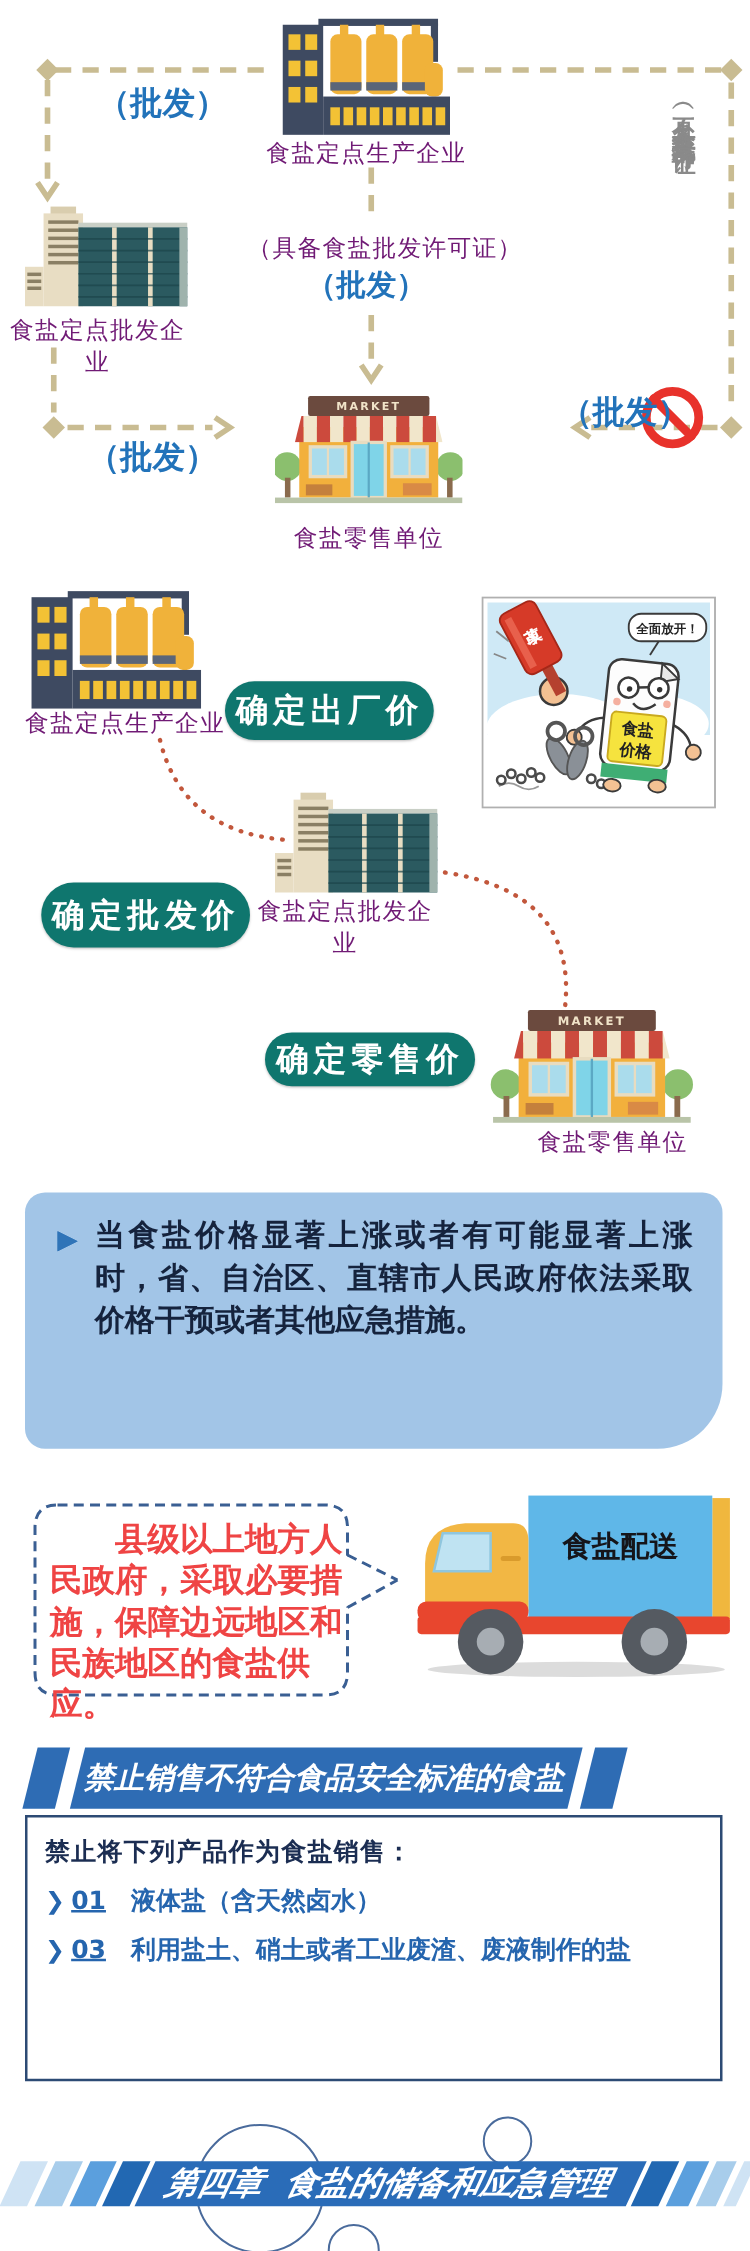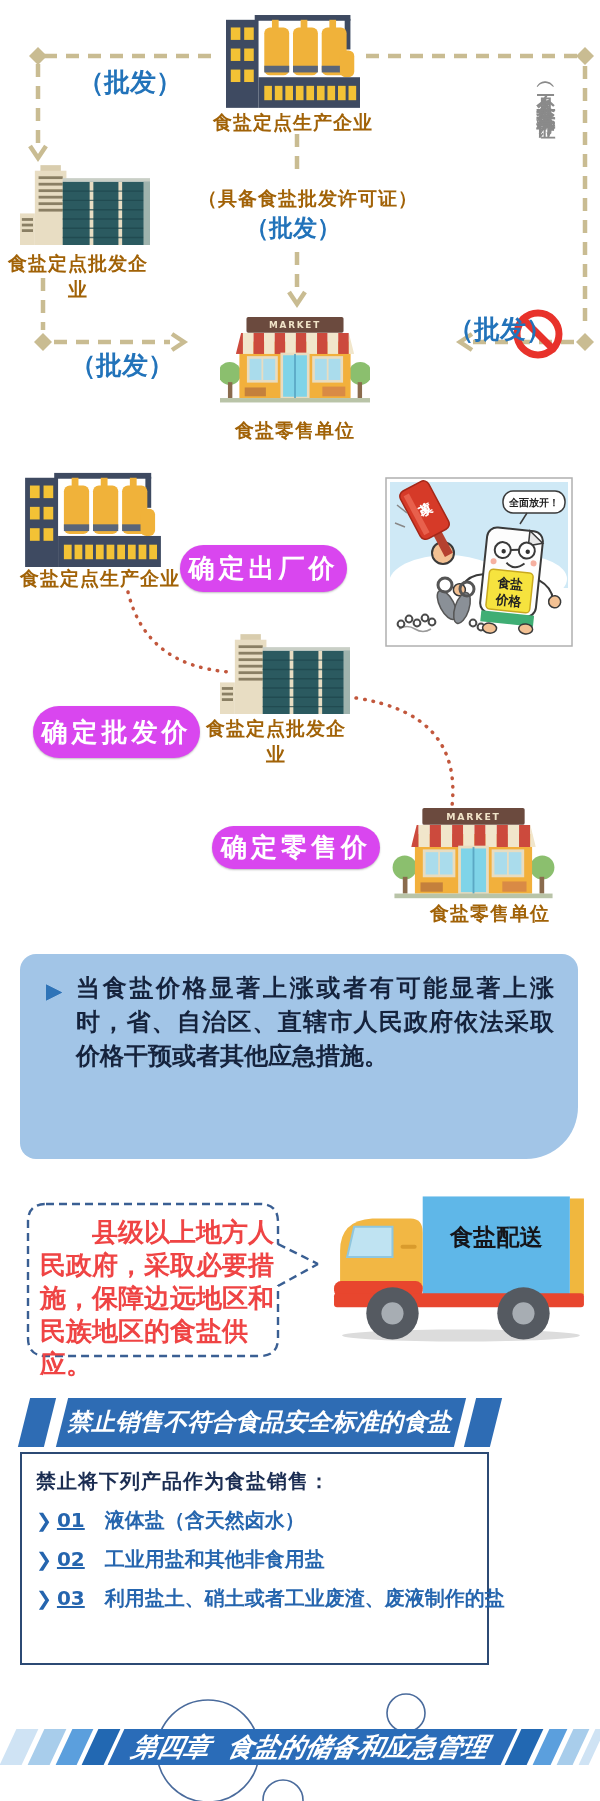--- a/index.html
+++ b/index.html
@@ -1,22 +1,22 @@
 <!DOCTYPE html>
 <html><head>
 <meta charset="utf-8">
 <style>
   html,body{margin:0;padding:0;}
   body{width:600px;height:1801px;position:relative;background:#fff;overflow:hidden;
        font-family:"DejaVu Sans","Liberation Sans",sans-serif;}
   .abs{position:absolute;}
   .ctr{text-align:center;}
-  .redlab{color:#a16207;font-weight:bold;font-size:19px;letter-spacing:1px;}
+  .redlab{color:#701a75;font-weight:normal;font-size:19px;letter-spacing:1px;}
   .bluetag{color:#2273ba;font-weight:bold;font-size:26px;white-space:nowrap;}
-  .pill{background:#d946ef;border-radius:26px;color:#fff;font-weight:bold;font-size:26px;
+  .pill{background:#0f766e;border-radius:26px;color:#fff;font-weight:bold;font-size:26px;
         display:flex;align-items:center;justify-content:center;letter-spacing:4px;
         box-shadow:0 1px 2px rgba(0,0,0,.25);}
   .vert{writing-mode:vertical-rl;color:#8a8a8a;font-weight:bold;font-size:19px;letter-spacing:3px;}
   .monitor{background:#a2c5e7;border-radius:16px 16px 52px 16px;padding:17px 24px 0 26px;}
   .mitem{position:relative;padding-left:30px;color:#15233d;font-weight:bold;
          font-size:24px;line-height:34px;text-align:justify;}
   .mbul{position:absolute;left:0;top:3px;color:#2f74b8;font-size:21px;}
   .bubtxt{color:#ef4444;font-weight:bold;font-size:26px;line-height:33px;text-indent:2em;}
   .skew{transform:skewX(-14deg);}
   .skew2{transform:skewX(-25deg);}
@@ -303,27 +303,24 @@
       <circle cx="62" cy="120" r="11" fill="#a7adb3"></circle>
     <circle cx="192" cy="120" r="26" fill="#555a61"></circle>
       <circle cx="192" cy="120" r="11" fill="#a7adb3"></circle>
   </g>
 </svg>
 
 <div class="abs skew banban" style="left:24px;top:1398px;width:26px;height:49px"></div>
 <div class="abs skew banban bantext" style="left:62px;top:1398px;width:398px;height:49px">禁止销售不符合食品安全标准的食盐</div>
 <div class="abs skew banban" style="left:470px;top:1398px;width:26px;height:49px"></div>
 
-<div class="abs listbox" style="left:20px;top:1452px;width:469px;height:213px">
+<div class="abs listbox" style="left:20px;top:1452px;width:558px;height:213px">
   <div class="lintro">禁止将下列产品作为食盐销售：</div>
   <div class="litem">
     <span class="lbul">❯</span><span class="lnum">01</span><span>液体盐（含天然卤水）</span>
-  </div>
-  <div class="litem">
-    <span class="lbul">❯</span><span class="lnum">02</span><span>工业用盐和其他非食用盐</span>
   </div>
   <div class="litem">
     <span class="lbul">❯</span><span class="lnum">03</span><span>利用盐土、硝土或者工业废渣、废液制作的盐</span>
   </div>
 </div>
 
 <svg class="abs" style="left:0;top:1680px" width="600" height="121" viewBox="0 0 600 121">
   <g stroke="#4a6b9c" stroke-width="1.6" fill="none">
     <circle cx="208" cy="71" r="51"></circle>
     <circle cx="406" cy="33" r="19"></circle>

